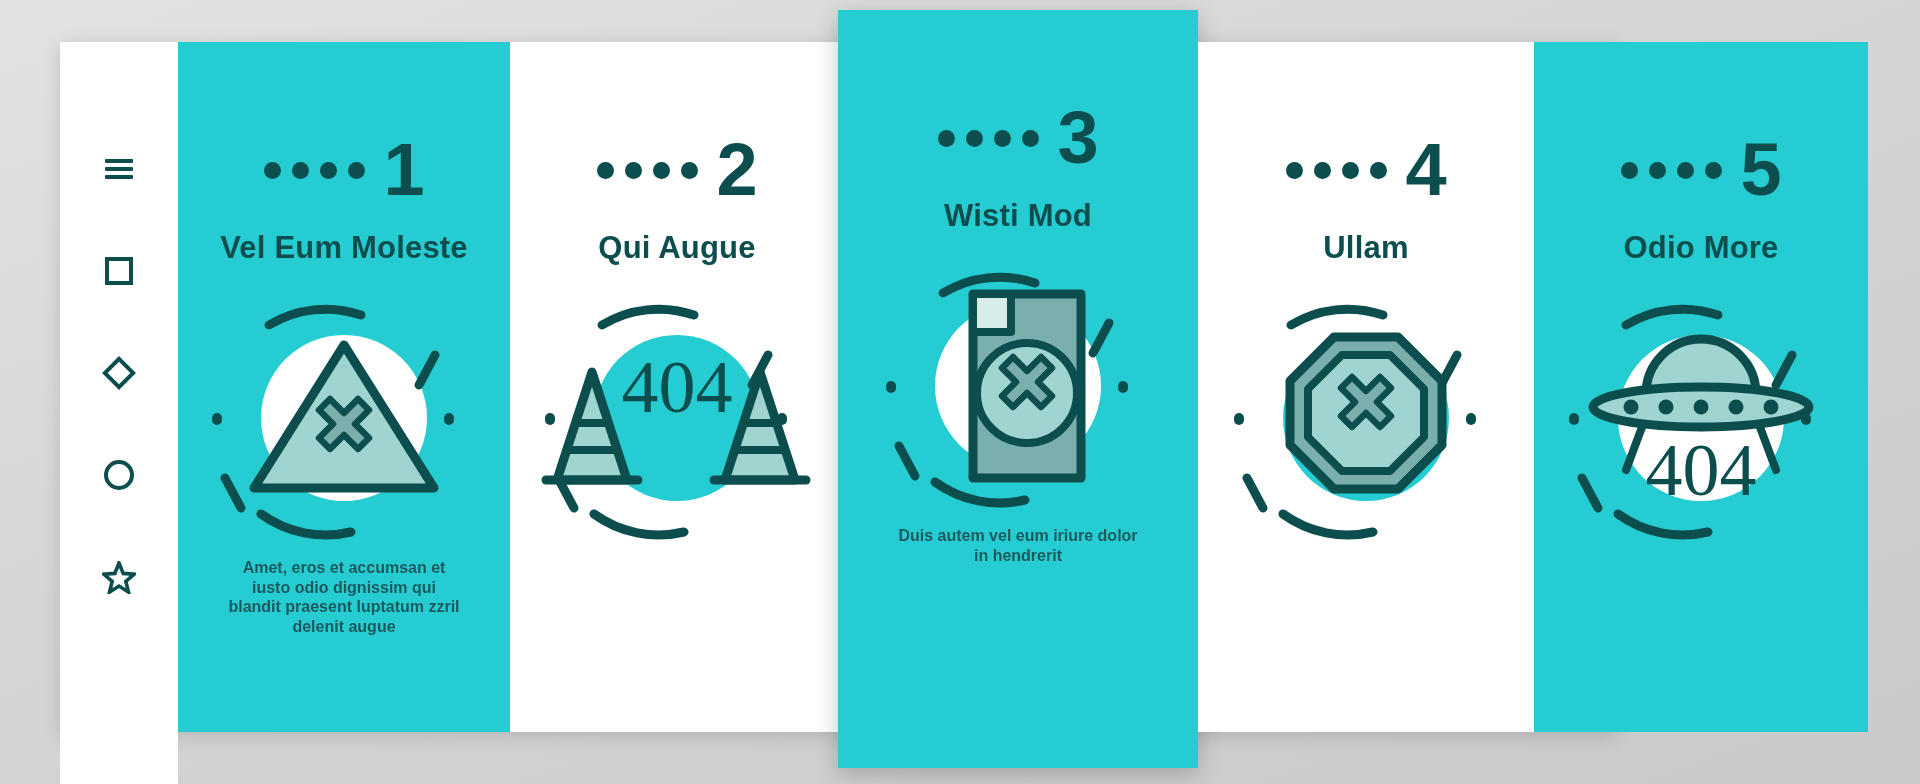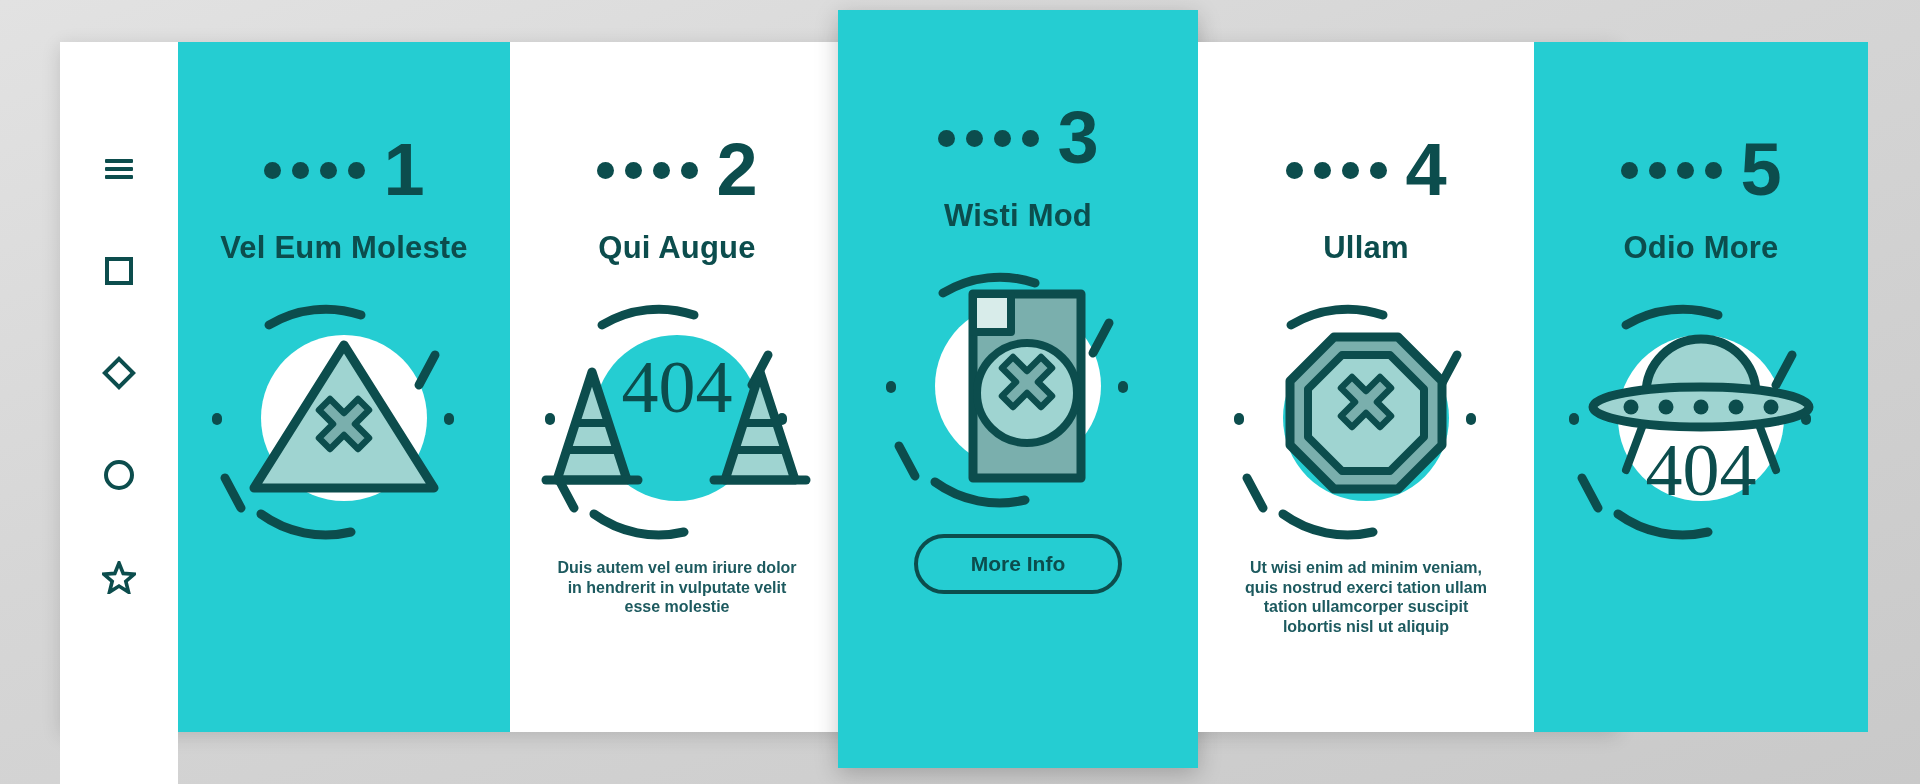--- a/index.html
+++ b/index.html
@@ -146,20 +146,21 @@
           <path d="M70 35 a110 110 0 0 1 92 -10" fill="none" stroke="#0c4d4d" stroke-width="9" stroke-linecap="round"></path>
           <path d="M236 65 l-16 30" fill="none" stroke="#0c4d4d" stroke-width="9" stroke-linecap="round"></path>
           <path d="M250 128 l0 2" fill="none" stroke="#0c4d4d" stroke-width="10" stroke-linecap="round"></path>
           <path d="M18 128 l0 2" fill="none" stroke="#0c4d4d" stroke-width="10" stroke-linecap="round"></path>
           <path d="M26 188 l16 30" fill="none" stroke="#0c4d4d" stroke-width="9" stroke-linecap="round"></path>
           <path d="M62 224 a110 110 0 0 0 90 18" fill="none" stroke="#0c4d4d" stroke-width="9" stroke-linecap="round"></path>
           <path d="M145 55 L235 198 L55 198 Z" fill="#9fd4d1" stroke="#0c4d4d" stroke-width="9" stroke-linejoin="round"></path>
           <path d="M120 120 l11 -11 l14 14 l14 -14 l11 11 l-14 14 l14 14 l-11 11 l-14 -14 l-14 14 l-11 -11 l14 -14 Z" fill="#7aafad" stroke="#0c4d4d" stroke-width="6.5" stroke-linejoin="round"></path>
         </svg>
       </div>
+      <div class="pnl-body" style="margin-top:18px;width:232px;">Amet, eros et accumsan et iusto odio dignissim qui blandit praesent luptatum zzril delenit augue</div>
     </div>
   </div>
 
   <div class="panel white" style="left:510px;top:42px;width:334px;height:690px;">
     <div class="pnl-inner">
       <div class="dotsnum" style="margin-top:92px;">
         <span class="dot"></span>
         <span class="dot"></span>
         <span class="dot"></span>
         <span class="dot"></span>
@@ -181,21 +182,20 @@
           <path d="M36 160 L84 160" stroke="#0c4d4d" stroke-width="8"></path>
           <path d="M14 190 L106 190" stroke="#0c4d4d" stroke-width="9" stroke-linecap="round"></path>
 
           <path d="M228 82 L263 190 L193 190 Z" fill="#9fd4d1" stroke="#0c4d4d" stroke-width="9" stroke-linejoin="round"></path>
           <path d="M212 133 L244 133" stroke="#0c4d4d" stroke-width="8"></path>
           <path d="M204 160 L252 160" stroke="#0c4d4d" stroke-width="8"></path>
           <path d="M182 190 L274 190" stroke="#0c4d4d" stroke-width="9" stroke-linecap="round"></path>
           <text x="145" y="122" text-anchor="middle" font-family="'Liberation Serif','DejaVu Serif',serif" font-size="74" fill="#0c4d4d">404</text>
         </svg>
       </div>
-      <div class="pnl-body" style="margin-top:18px;width:252px;">Duis autem vel eum iriure dolor in hendrerit in vulputate velit esse molestie</div>
     </div>
   </div>
 
   <div class="panel teal featured" style="left:838px;top:10px;width:360px;height:758px;">
     <div class="pnl-inner">
       <div class="dotsnum" style="margin-top:92px;">
         <span class="dot"></span>
         <span class="dot"></span>
         <span class="dot"></span>
         <span class="dot"></span>
@@ -210,21 +210,21 @@
           <path d="M250 128 l0 2" fill="none" stroke="#0c4d4d" stroke-width="10" stroke-linecap="round"></path>
           <path d="M18 128 l0 2" fill="none" stroke="#0c4d4d" stroke-width="10" stroke-linecap="round"></path>
           <path d="M26 188 l16 30" fill="none" stroke="#0c4d4d" stroke-width="9" stroke-linecap="round"></path>
           <path d="M62 224 a110 110 0 0 0 90 18" fill="none" stroke="#0c4d4d" stroke-width="9" stroke-linecap="round"></path>
           <path d="M100 36 L100 220 L208 220 L208 36 L138 36 Z" fill="#7aafad" stroke="#0c4d4d" stroke-width="9" stroke-linejoin="round"></path>
           <path d="M100 36 L138 36 L138 74 L100 74 Z" fill="#d8ecea" stroke="#0c4d4d" stroke-width="8" stroke-linejoin="round"></path>
           <circle cx="154" cy="135" r="50" fill="#9fd4d1" stroke="#0c4d4d" stroke-width="8"></circle>
           <path d="M129 110 l11 -11 l14 14 l14 -14 l11 11 l-14 14 l14 14 l-11 11 l-14 -14 l-14 14 l-11 -11 l14 -14 Z" fill="#7aafad" stroke="#0c4d4d" stroke-width="6.5" stroke-linejoin="round"></path>
         </svg>
       </div>
-      <div class="more-btn" style="margin-top:26px;width:208px;height:60px;">More Info</div>
+      <div class="pnl-body" style="margin-top:18px;width:252px;">Duis autem vel eum iriure dolor in hendrerit</div>
     </div>
   </div>
 
   <div class="panel white" style="left:1198px;top:42px;width:336px;height:690px;">
     <div class="pnl-inner">
       <div class="dotsnum" style="margin-top:92px;">
         <span class="dot"></span>
         <span class="dot"></span>
         <span class="dot"></span>
         <span class="dot"></span>
@@ -238,21 +238,20 @@
           <path d="M236 65 l-16 30" fill="none" stroke="#0c4d4d" stroke-width="9" stroke-linecap="round"></path>
           <path d="M250 128 l0 2" fill="none" stroke="#0c4d4d" stroke-width="10" stroke-linecap="round"></path>
           <path d="M18 128 l0 2" fill="none" stroke="#0c4d4d" stroke-width="10" stroke-linecap="round"></path>
           <path d="M26 188 l16 30" fill="none" stroke="#0c4d4d" stroke-width="9" stroke-linecap="round"></path>
           <path d="M62 224 a110 110 0 0 0 90 18" fill="none" stroke="#0c4d4d" stroke-width="9" stroke-linecap="round"></path>
           <path d="M113 47 L177 47 L221 91 L221 155 L177 199 L113 199 L69 155 L69 91 Z" fill="#7aafad" stroke="#0c4d4d" stroke-width="9" stroke-linejoin="round"></path>
           <path d="M121 65 L169 65 L203 99 L203 147 L169 181 L121 181 L87 147 L87 99 Z" fill="#9fd4d1" stroke="#0c4d4d" stroke-width="8" stroke-linejoin="round"></path>
           <path d="M120 98 l11 -11 l14 14 l14 -14 l11 11 l-14 14 l14 14 l-11 11 l-14 -14 l-14 14 l-11 -11 l14 -14 Z" fill="#7aafad" stroke="#0c4d4d" stroke-width="6.5" stroke-linejoin="round"></path>
         </svg>
       </div>
-      <div class="pnl-body" style="margin-top:18px;width:250px;">Ut wisi enim ad minim veniam, quis nostrud exerci tation ullam tation ullamcorper suscipit lobortis nisl ut aliquip</div>
     </div>
   </div>
 
   <div class="panel teal" style="left:1534px;top:42px;width:334px;height:690px;">
     <div class="pnl-inner">
       <div class="dotsnum" style="margin-top:92px;">
         <span class="dot"></span>
         <span class="dot"></span>
         <span class="dot"></span>
         <span class="dot"></span>

